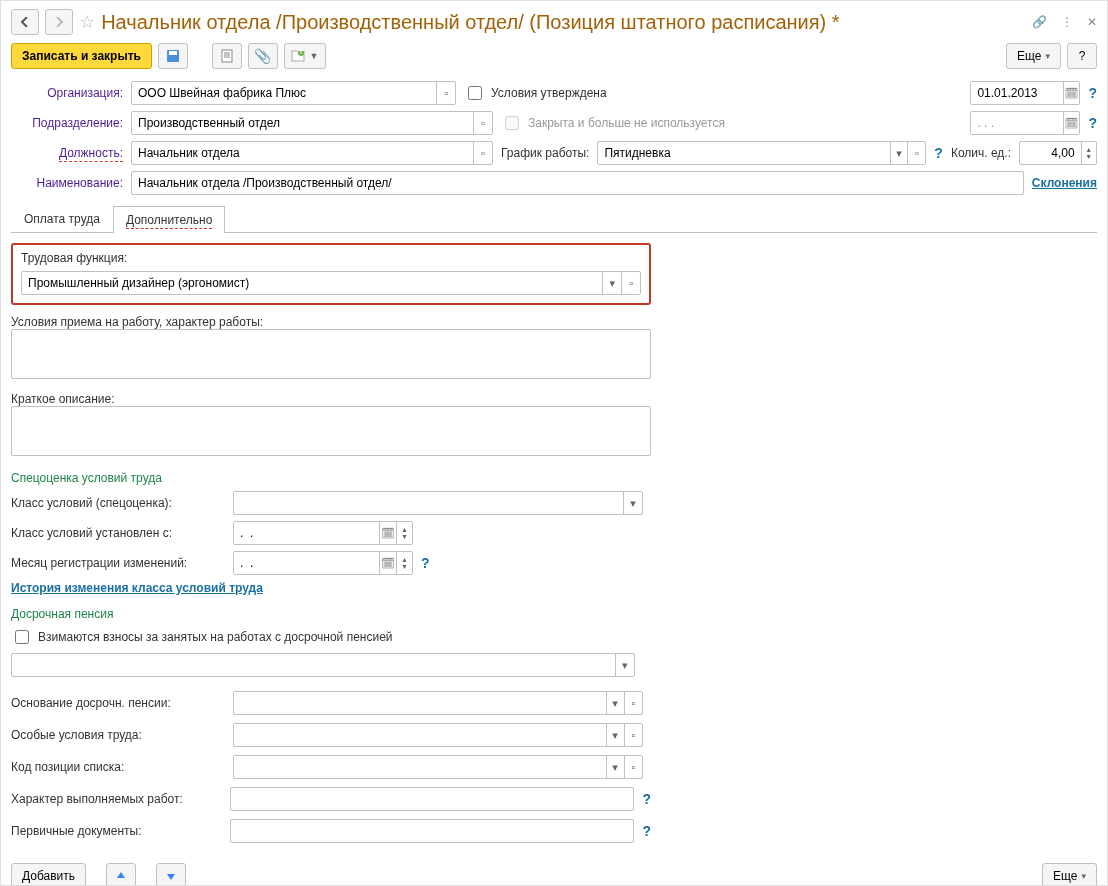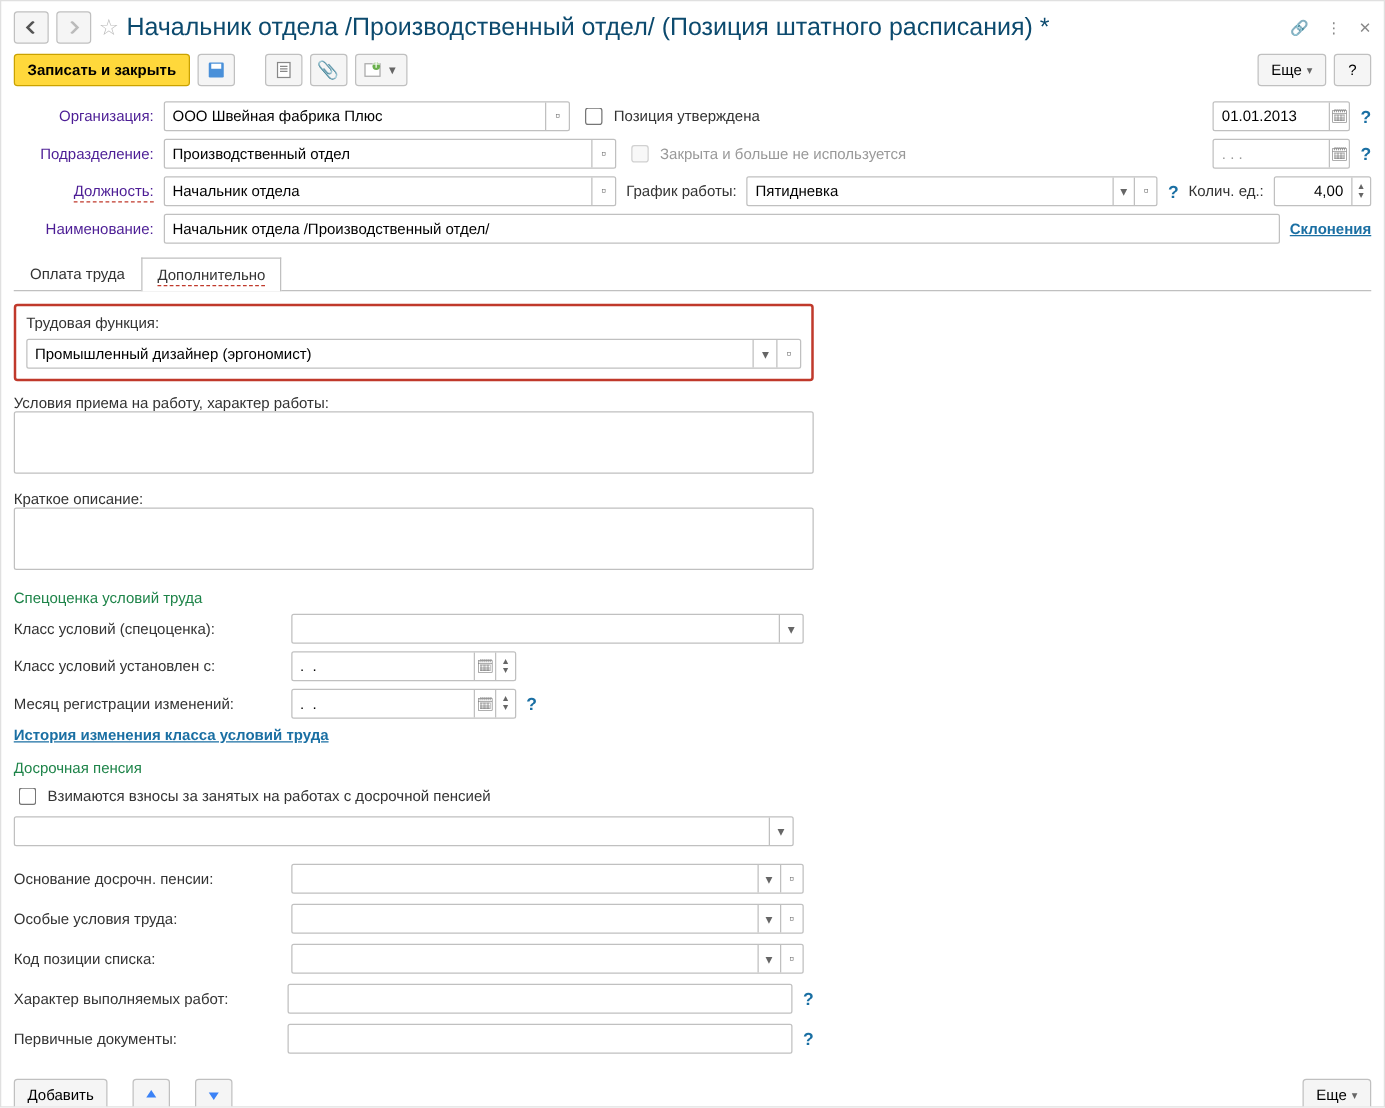--- a/index.html
+++ b/index.html
@@ -14,21 +14,21 @@
     --muted: #999;
     --row-sel: #ffe999;
   }
   * { box-sizing: border-box; font-family: Arial, Helvetica, sans-serif; font-size: 12px; }
   body { margin: 0; width: 1108px; height: 886px; background: #fff; color: var(--text); padding: 8px 10px; border: 1px solid #e0e0e0; }
 
   
   .titlebar { display: flex; align-items: center; margin-bottom: 8px; gap: 6px; }
   .nav-btn { width:28px; height:26px; border:1px solid var(--border); background:var(--btn-bg); border-radius:3px; display:flex; align-items:center; justify-content:center; }
   .star { font-size:18px; color:#bbb; }
-  .title { font-size: 20px; color:#0c4a6e; flex:1; white-space:nowrap; overflow:hidden; }
+  .title { font-size: 20px; color:#a16207; flex:1; white-space:nowrap; overflow:hidden; }
   .title-icons { display:flex; gap:14px; align-items:center; color:#888; }
 
   
   .toolbar { display:flex; align-items:center; gap:6px; margin-bottom:12px; }
   .btn { height:26px; border:1px solid var(--border); background:var(--btn-bg); border-radius:3px; padding:0 10px; display:flex; align-items:center; justify-content:center; gap:4px; cursor:pointer; }
   .btn-primary { background: var(--yellow); border-color:#caa200; font-weight:bold; }
   .ico-btn { width:30px; padding:0; }
   .toolbar .spacer { flex:1; }
   .chev { font-size:9px; color:#666; }
 
@@ -145,21 +145,21 @@
 <div class="top-form">
 
   <div class="row">
     <span class="lbl">Организация:</span>
     <div class="field" style="width:325px">
       <input value="ООО Швейная фабрика Плюс" style="">
       <span class="ico">▫</span>
     </div>
     <label class="chk">
       <input type="checkbox" style="">
-      <span>Позиция утверждена</span>
+      <span>Условия утверждена</span>
     </label>
     <div style="flex:1"></div>
     <div class="field" style="width:110px">
       <input value="01.01.2013" style="">
       <span class="ico">🗓</span>
     </div>
     <span class="help">?</span>
   </div>
 
   <div class="row">

